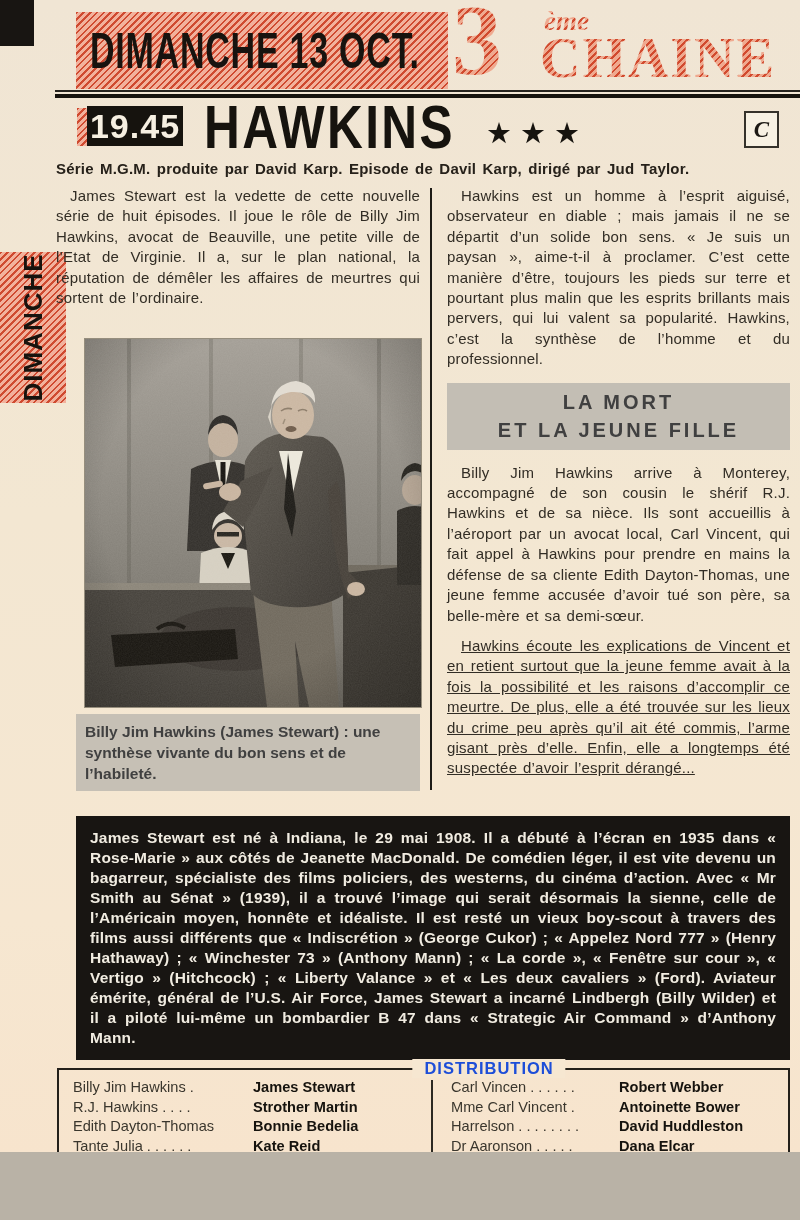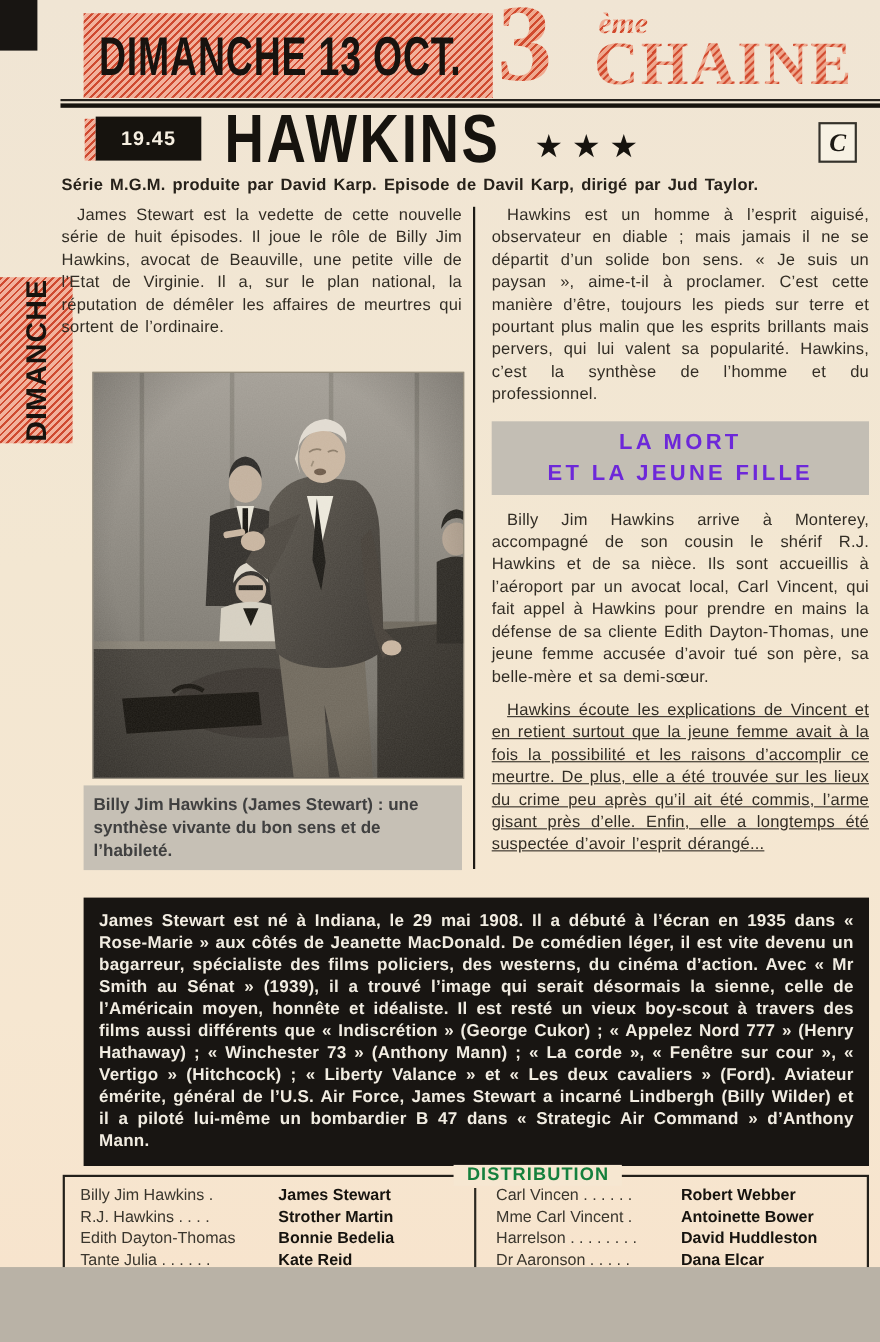--- a/index.html
+++ b/index.html
@@ -21,21 +21,21 @@
   }
   .chaine{position:absolute;left:452px;top:4px;width:348px;height:90px;font-family:"Liberation Serif","DejaVu Serif",serif;font-weight:bold;}
   .ch-number{position:absolute;left:0;top:-14px;font-size:100px;line-height:1;}
   .ch-ordinal{position:absolute;left:92px;top:2px;font-size:27px;font-style:italic;}
   .ch-name{position:absolute;left:88px;top:26px;font-size:56px;line-height:1;letter-spacing:2px;}
   .rule-thin{position:absolute;left:55px;top:90px;width:745px;height:2px;background:#26231e;}
   .rule-thick{position:absolute;left:55px;top:94px;width:745px;height:4px;background:#16130e;}
   .time-strip{position:absolute;left:77px;top:108px;width:10px;height:38px;}
   .time-box{
     position:absolute;left:87px;top:106px;width:96px;height:40px;background:#16130e;color:#f6efe1;
-    display:flex;align-items:center;justify-content:center;font-weight:bold;font-size:18px;letter-spacing:1px;
+    display:flex;align-items:center;justify-content:center;font-weight:bold;font-size:34px;letter-spacing:1px;
   }
   .program-title{
     position:absolute;left:204px;top:96px;font-size:62px;line-height:1;font-weight:bold;color:#16130e;
     letter-spacing:3px;transform:scaleX(0.8);transform-origin:left top;white-space:nowrap;
   }
   .stars{position:absolute;left:486px;top:116px;font-size:29px;letter-spacing:8px;color:#16130e;}
   .c-badge{
     position:absolute;left:744px;top:111px;width:31px;height:33px;border:2px solid #35322b;background:#f7f1e3;
     display:flex;align-items:center;justify-content:center;
     font-family:"Liberation Serif","DejaVu Serif",serif;font-weight:bold;font-style:italic;font-size:23px;color:#1c1914;
@@ -43,37 +43,37 @@
   .credits{position:absolute;left:56px;top:160px;width:700px;font-weight:bold;font-size:15px;color:#26211a;white-space:nowrap;letter-spacing:0.2px;word-spacing:2px;}
   .day-tab{position:absolute;left:0;top:252px;width:66px;height:151px;display:flex;align-items:center;justify-content:center;}
   .day-tab-text{transform:rotate(-90deg);font-weight:bold;font-size:26px;letter-spacing:1px;color:#17130e;white-space:nowrap;transform-origin:center;}
   .col-left{position:absolute;left:56px;top:186px;width:364px;}
   .col-right{position:absolute;left:447px;top:186px;width:343px;}
   .col-divider{position:absolute;left:430px;top:188px;width:2px;height:602px;background:#1d1b16;}
   p.body{margin:0;font-size:15px;line-height:20.4px;text-align:justify;color:#322d25;letter-spacing:0.2px;word-spacing:1.5px;}
   p.body + p.body{margin-top:10px;text-decoration:underline;}
   .indent{text-indent:14px;}
   .section-header{
-    margin:13px 0 13px 0;background:#c3beb4;color:#6d28d9;font-weight:bold;font-size:20px;
+    margin:13px 0 13px 0;background:#c3beb4;color:#404040;font-weight:bold;font-size:20px;
     line-height:28px;text-align:center;letter-spacing:3px;padding:5px 0 6px 0;
   }
   .photo-frame{position:absolute;left:84px;top:338px;width:336px;height:368px;border:1px solid #968e7d;background:#8b877f;}
   .caption{
     position:absolute;left:76px;top:714px;width:326px;background:#c6c0b5;color:#404040;
     font-weight:bold;font-size:15.5px;line-height:21px;padding:7px 9px;
   }
   .bio-box{
     position:absolute;left:76px;top:816px;width:686px;height:220px;background:#181512;color:#f1ece1;
     font-weight:bold;font-size:15.5px;line-height:20px;text-align:justify;padding:12px 14px;overflow:hidden;
     letter-spacing:0.2px;word-spacing:1px;
   }
   .dist-box{position:absolute;left:57px;top:1068px;width:729px;height:114px;border:2px solid #23201a;}
   .dist-title{
     position:absolute;top:-11px;left:59%;transform:translateX(-50%);background:#f6e7d1;
-    padding:0 12px;font-weight:bold;font-size:16.5px;letter-spacing:1px;color:#15803d;white-space:nowrap;
+    padding:0 12px;font-weight:bold;font-size:16.5px;letter-spacing:1px;color:#1d4ed8;white-space:nowrap;
   }
   .dist-divider{position:absolute;left:372px;top:10px;bottom:10px;width:2px;background:#2c2922;}
   .dist-col{position:absolute;top:0;height:100%;display:flex;flex-direction:column;justify-content:center;}
   .dist-col.left{left:14px;width:348px;}
   .dist-col.right{left:392px;width:330px;}
   .dist-row{display:grid;font-size:14.6px;line-height:19.4px;}
   .dist-col.left .dist-row{grid-template-columns:180px 1fr;}
   .dist-col.right .dist-row{grid-template-columns:168px 1fr;}
   .dist-role{color:#3a362d;white-space:nowrap;overflow:hidden;}
   .dist-actor{font-weight:bold;color:#16130e;white-space:nowrap;}

